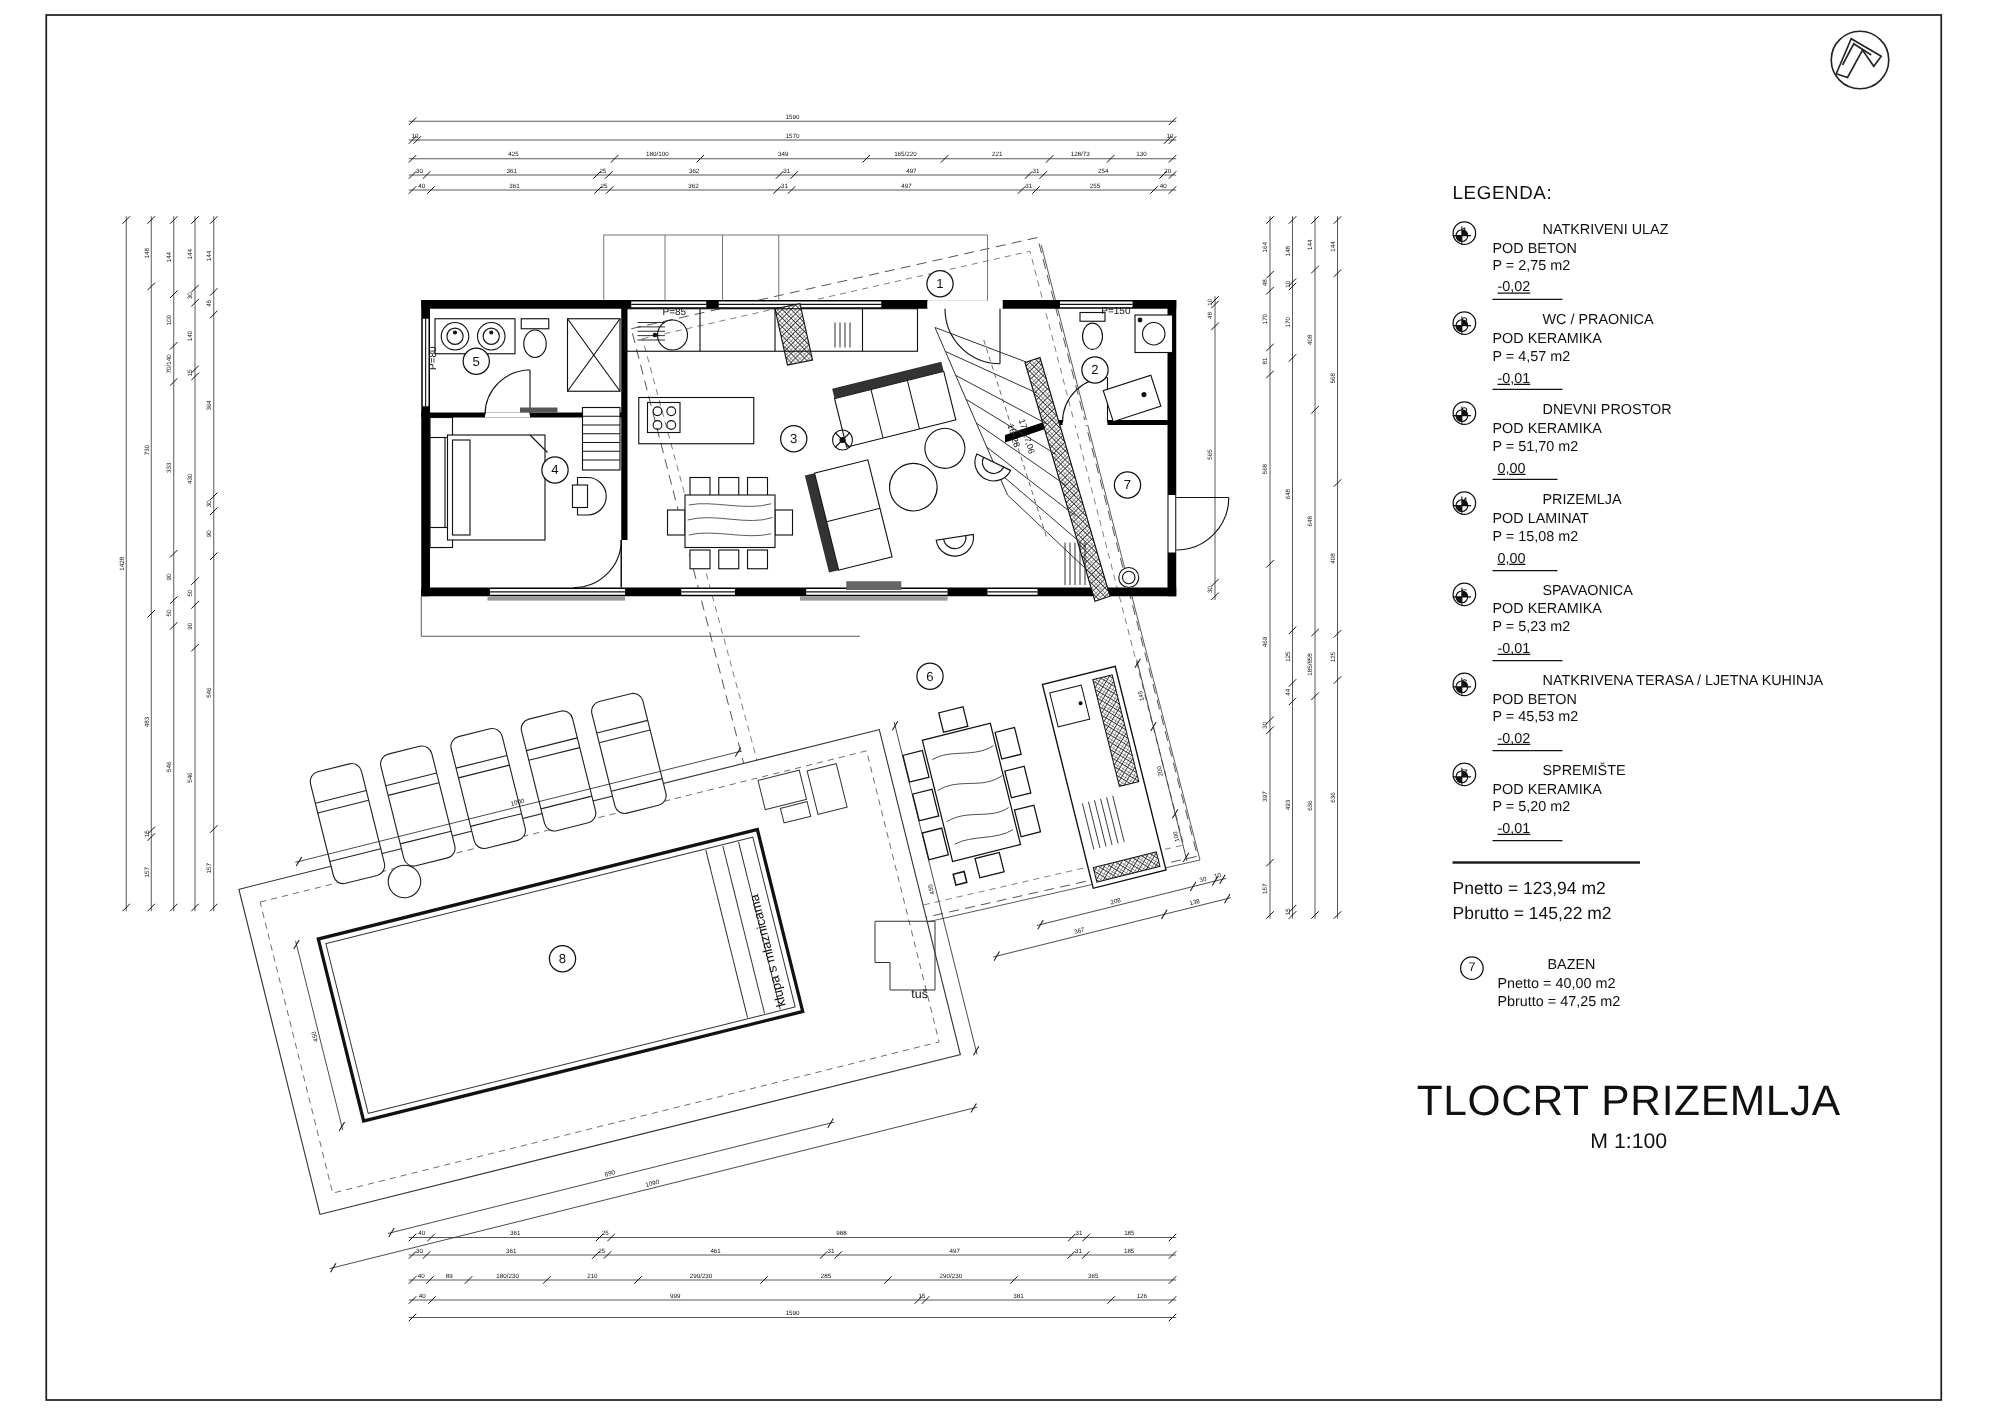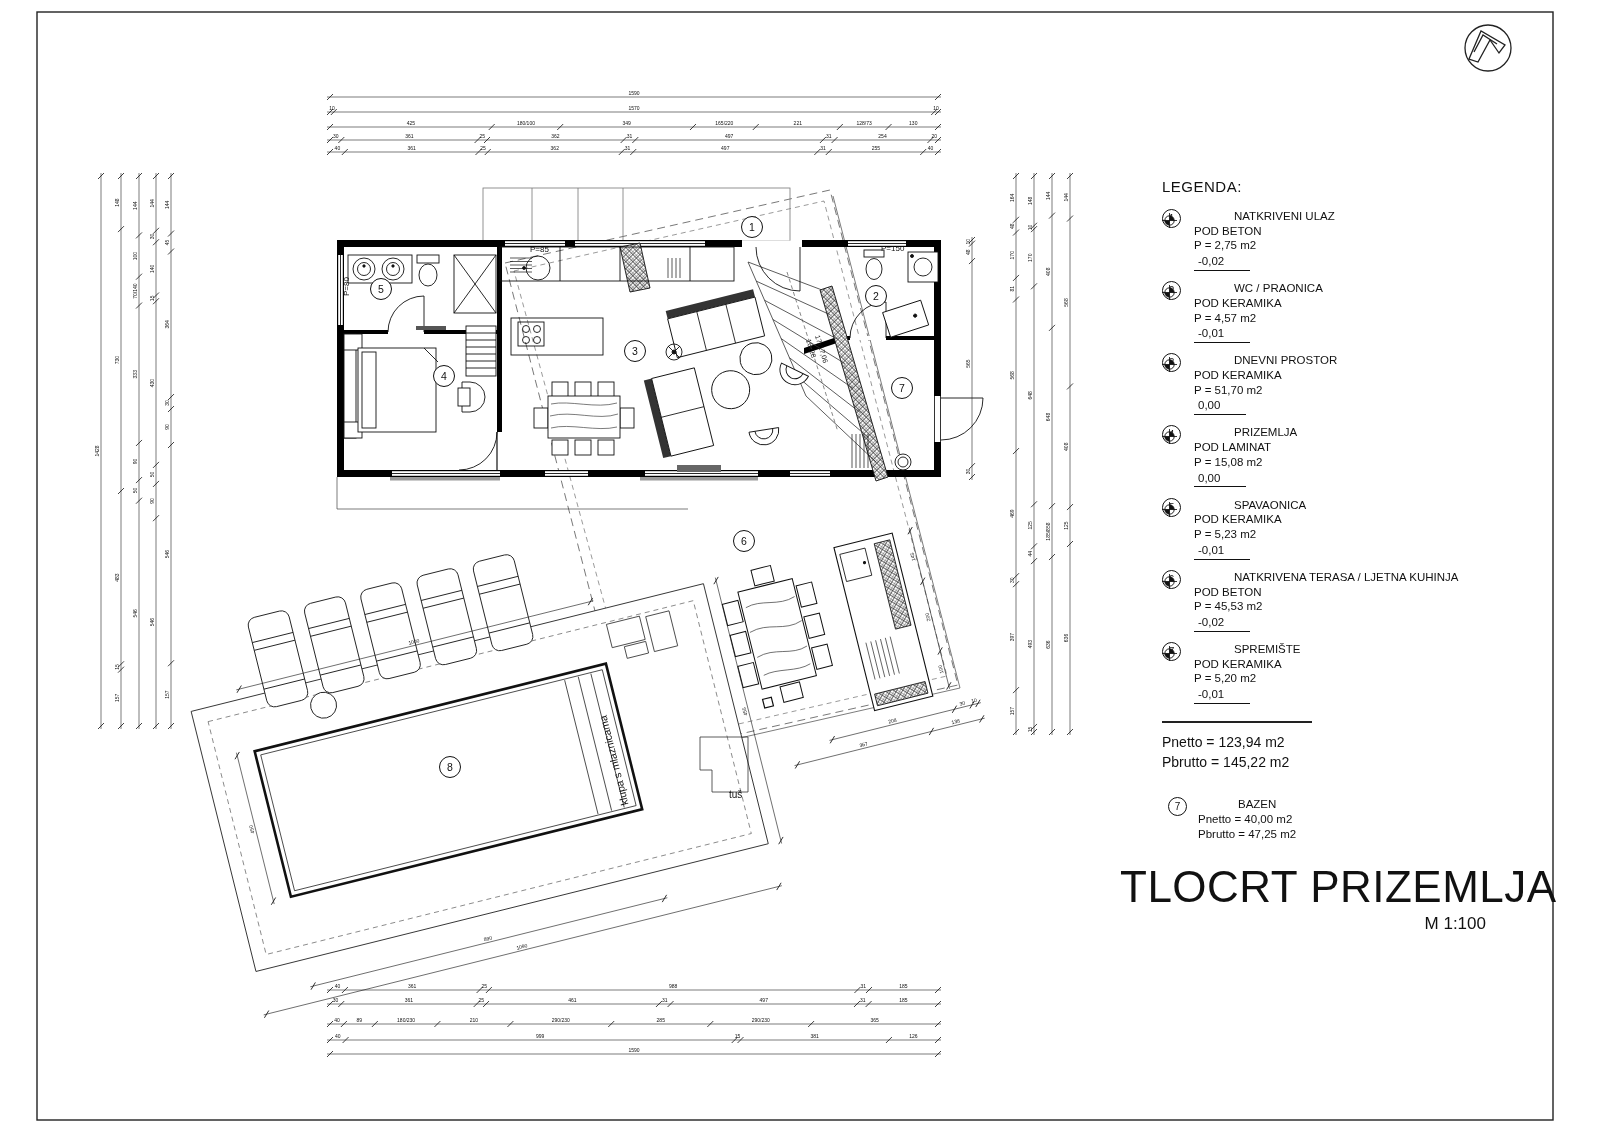--- a/index.html
+++ b/index.html
@@ -1,36 +1,36 @@
 <!DOCTYPE html>
 <html><head>
 <meta charset="utf-8">
 <style>
   html,body{margin:0;padding:0;background:#e8e8e8;}
   .sheet{position:relative;width:1600px;height:1132px;background:#ffffff;
          font-family:"Liberation Sans",sans-serif;color:#111;overflow:hidden;}
   svg{position:absolute;left:0;top:0;}
   svg text{font-family:"Liberation Sans",sans-serif;fill:#111;}
   
-  .legend{position:absolute;left:1162px;top:146px;width:346px;margin-top:32px;}
+  .legend{position:absolute;left:1162px;top:146px;width:346px;}
   .legend-header{font-size:15px;letter-spacing:.5px;margin-bottom:14px;}
   .legend-item{position:relative;padding-left:32px;margin-bottom:9px;font-size:11.5px;line-height:1.28;}
   .legend-num{position:absolute;left:0;top:0;width:17px;height:17px;border:1.2px solid #111;
               border-radius:50%;text-align:center;line-height:17px;font-size:10px;}
   .legend-name{white-space:nowrap;padding-left:40px;}
-  .level-row{display:flex;align-items:flex-start;margin-top:1px;height:18px;}
+  .level-row{display:flex;align-items:flex-end;margin-top:1px;height:18px;text-decoration:underline;}
   .level-glyph{width:15px;height:15px;margin-top:4px;flex:0 0 15px;}
   .level-val{border-bottom:1px solid #111;padding:0 26px 1px 4px;font-size:11.5px;}
   .legend-totals{margin-top:16px;border-top:2px solid #222;width:150px;padding-top:9px;
                  font-size:14px;line-height:1.45;white-space:nowrap;}
   .legend-pool{position:relative;margin-top:24px;margin-left:6px;padding-left:30px;font-size:11.5px;line-height:1.3;}
   
   .titleblock{position:absolute;left:1120px;top:862px;width:366px;text-align:center;}
-  .titleblock .t{font-size:44px;letter-spacing:.5px;white-space:nowrap;}
-  .titleblock .s{font-size:17px;margin-top:2px;text-align:right;}
+  .titleblock .t{font-size:34px;letter-spacing:.5px;white-space:nowrap;}
+  .titleblock .s{font-size:17px;margin-top:2px;}
 </style>
 </head>
 <body>
 
 <div class="sheet">
 
 <svg id="plan-svg" width="1600" height="1132" viewBox="0 0 1600 1132">
   <defs>
     <pattern id="xhatch" width="5" height="5" patternUnits="userSpaceOnUse" patternTransform="rotate(45)">
       <rect width="5" height="5" fill="#fff"></rect>

